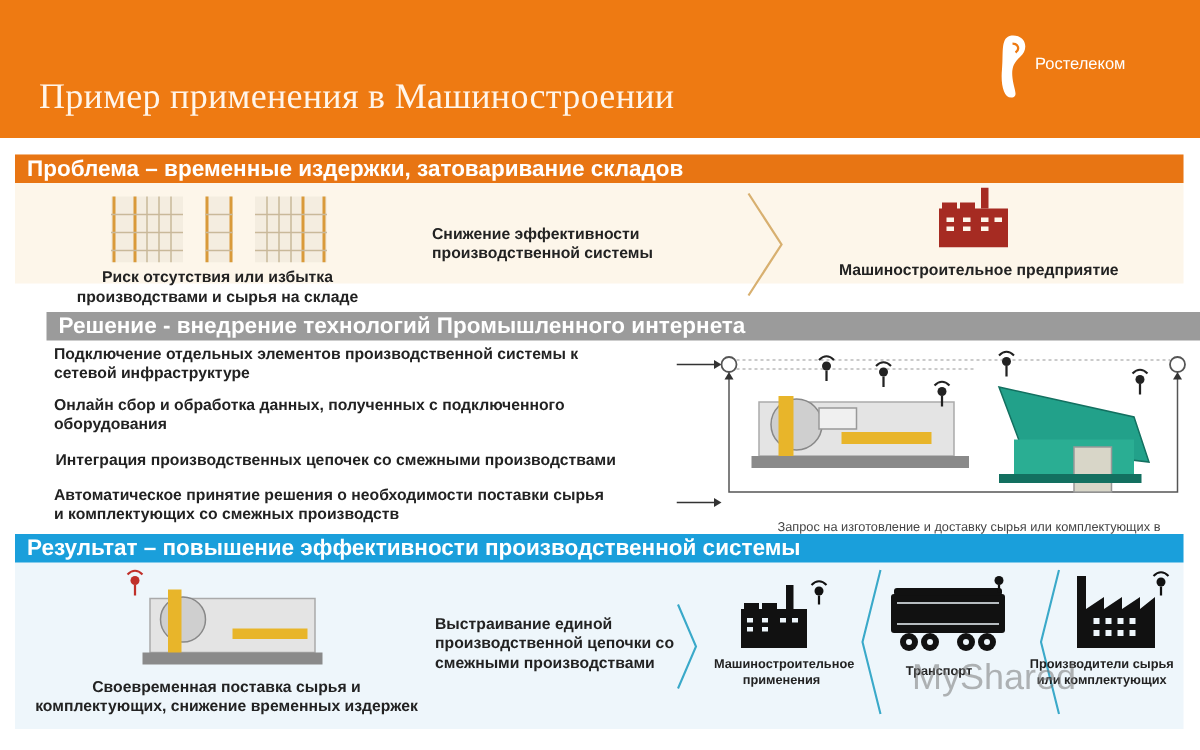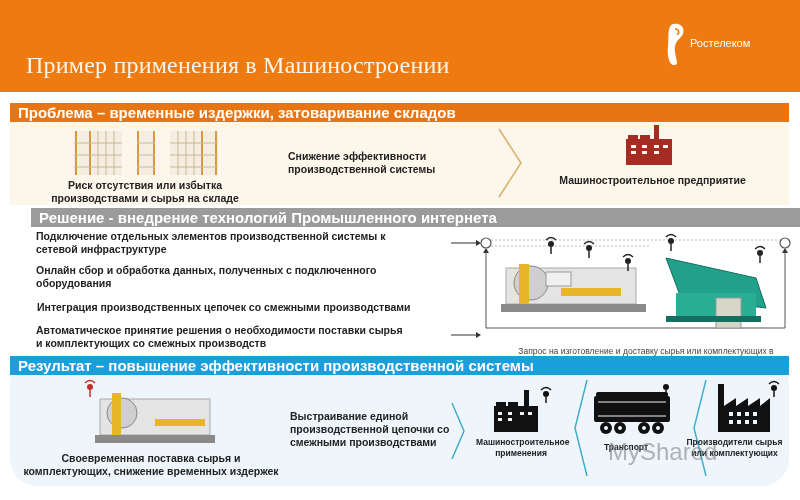--- a/index.html
+++ b/index.html
@@ -9,38 +9,38 @@
   .header { position: absolute; left: 0; top: 0; width: 800px; height: 92px; background: #ee7a12; }
   .header-title { position: absolute; left: 26px; top: 32px; font-size: 24px; color: #fff5ea; letter-spacing: 0.2px; font-family: Liberation Serif, serif; margin-top: 20px; }
   .logo { position: absolute; left: 665px; top: 22px; width: 110px; height: 44px; }
   .logo-mark { position: absolute; left: 0; top: 0; width: 22px; height: 44px; }
   .logo-text { position: absolute; left: 25px; top: 15px; font-size: 11px; color: #ffffff; }
 
   .panel { position: absolute; left: 10px; width: 779px; }
   .band { position: absolute; left: 0; top: 0; width: 100%; height: 19px; color: #fff; font-weight: bold; font-size: 15px; line-height: 19px; padding-left: 8px; }
 
   
-  .p1 { top: 103px; height: 102px; background: #fdf6ea; padding-left: 44px; }
+  .p1 { top: 103px; height: 86px; background: #fdf6ea; padding-left: 44px; }
   .p1 .band { background: #e87513; }
   .warehouse { position: absolute; top: 24px; height: 48px; }
   .p1-caption { position: absolute; left: 35px; top: 76px; width: 200px; text-align: center; font-size: 10.5px; font-weight: bold; line-height: 13px; color: #222; }
   .p1-mid { position: absolute; left: 278px; top: 47px; font-size: 10.5px; font-weight: bold; line-height: 13px; color: #222; }
   .p1-chev { position: absolute; left: 487px; top: 24px; }
   .factory-red { position: absolute; left: 616px; top: 22px; }
   .p1-right { position: absolute; left: 540px; top: 71px; width: 205px; text-align: center; font-size: 10.5px; font-weight: bold; color: #222; }
 
   
   .p2 { top: 208px; height: 145px; background: #ffffff; margin-left: 21px; }
   .p2 .band { background: #9b9b9b; }
   .bullet { position: absolute; left: 5px; font-size: 10.5px; font-weight: bold; line-height: 13px; color: #222; }
   .diagram { position: absolute; left: 420px; top: 20px; width: 359px; height: 122px; }
   .diag-caption { position: absolute; left: 50px; top: 118px; width: 290px; text-align: center; font-size: 8.5px; line-height: 10px; color: #444; }
 
   
-  .p3 { top: 356px; height: 130px; background: #eef6fb; border-radius: 27px; }
+  .p3 { top: 356px; height: 130px; background: #eef6fb; }
   .p3 .band { background: #1a9fdb; }
   .p3-caption { position: absolute; left: 0px; top: 96px; width: 282px; text-align: center; font-size: 10.5px; font-weight: bold; line-height: 13px; color: #222; }
   .p3-mid { position: absolute; left: 280px; top: 54px; font-size: 10.5px; font-weight: bold; line-height: 13px; color: #222; }
   .r-label { position: absolute; font-size: 8.5px; font-weight: bold; text-align: center; line-height: 11px; color: #222; }
 
   .watermark { position: absolute; left: 608px; top: 438px; font-size: 24px; color: rgba(120,120,120,0.55); }
 </style>
 </head>
 <body>
 

